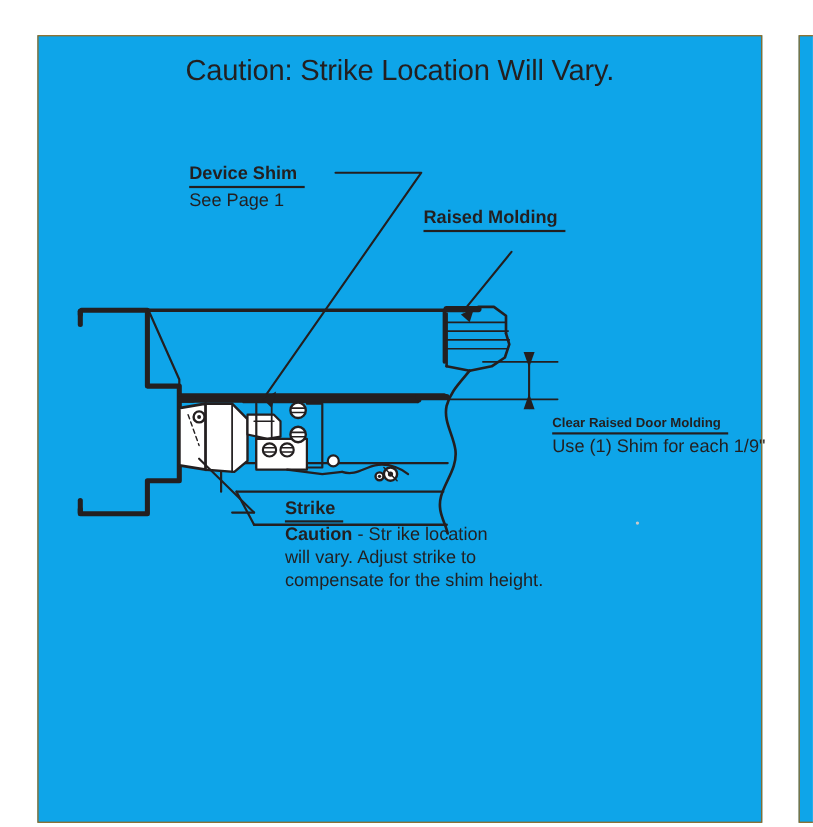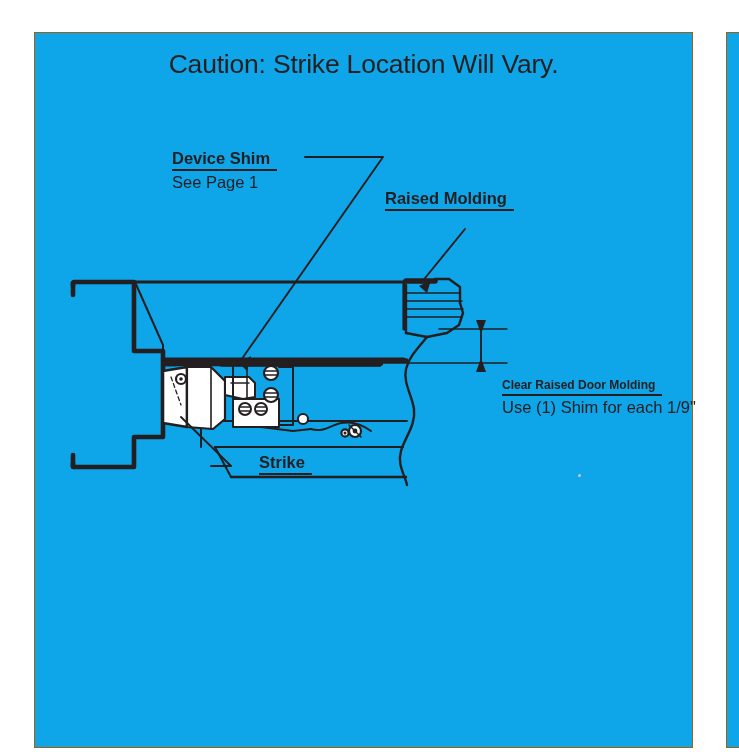--- a/index.html
+++ b/index.html
@@ -281,17 +281,22 @@
     <div class="hdr">Raised Molding</div>
   </div>
 
   <div class="callout" id="callout-clear-molding">
     <div class="hdr">Clear Raised Door Molding</div>
     <div class="sub">Use (1) Shim for each 1/9"</div>
   </div>
 
   <div class="callout" id="callout-strike">
     <div class="hdr">Strike</div>
+    <div class="sub">
+      <b>Caution</b><span> - Str ike location</span>
+    </div>
+    <div class="sub">will vary. Adjust strike to</div>
+    <div class="sub">compensate for the shim height.</div>
   </div>
 
   <div id="stray-dot"></div>
 
 </div>
 
 </body></html>

